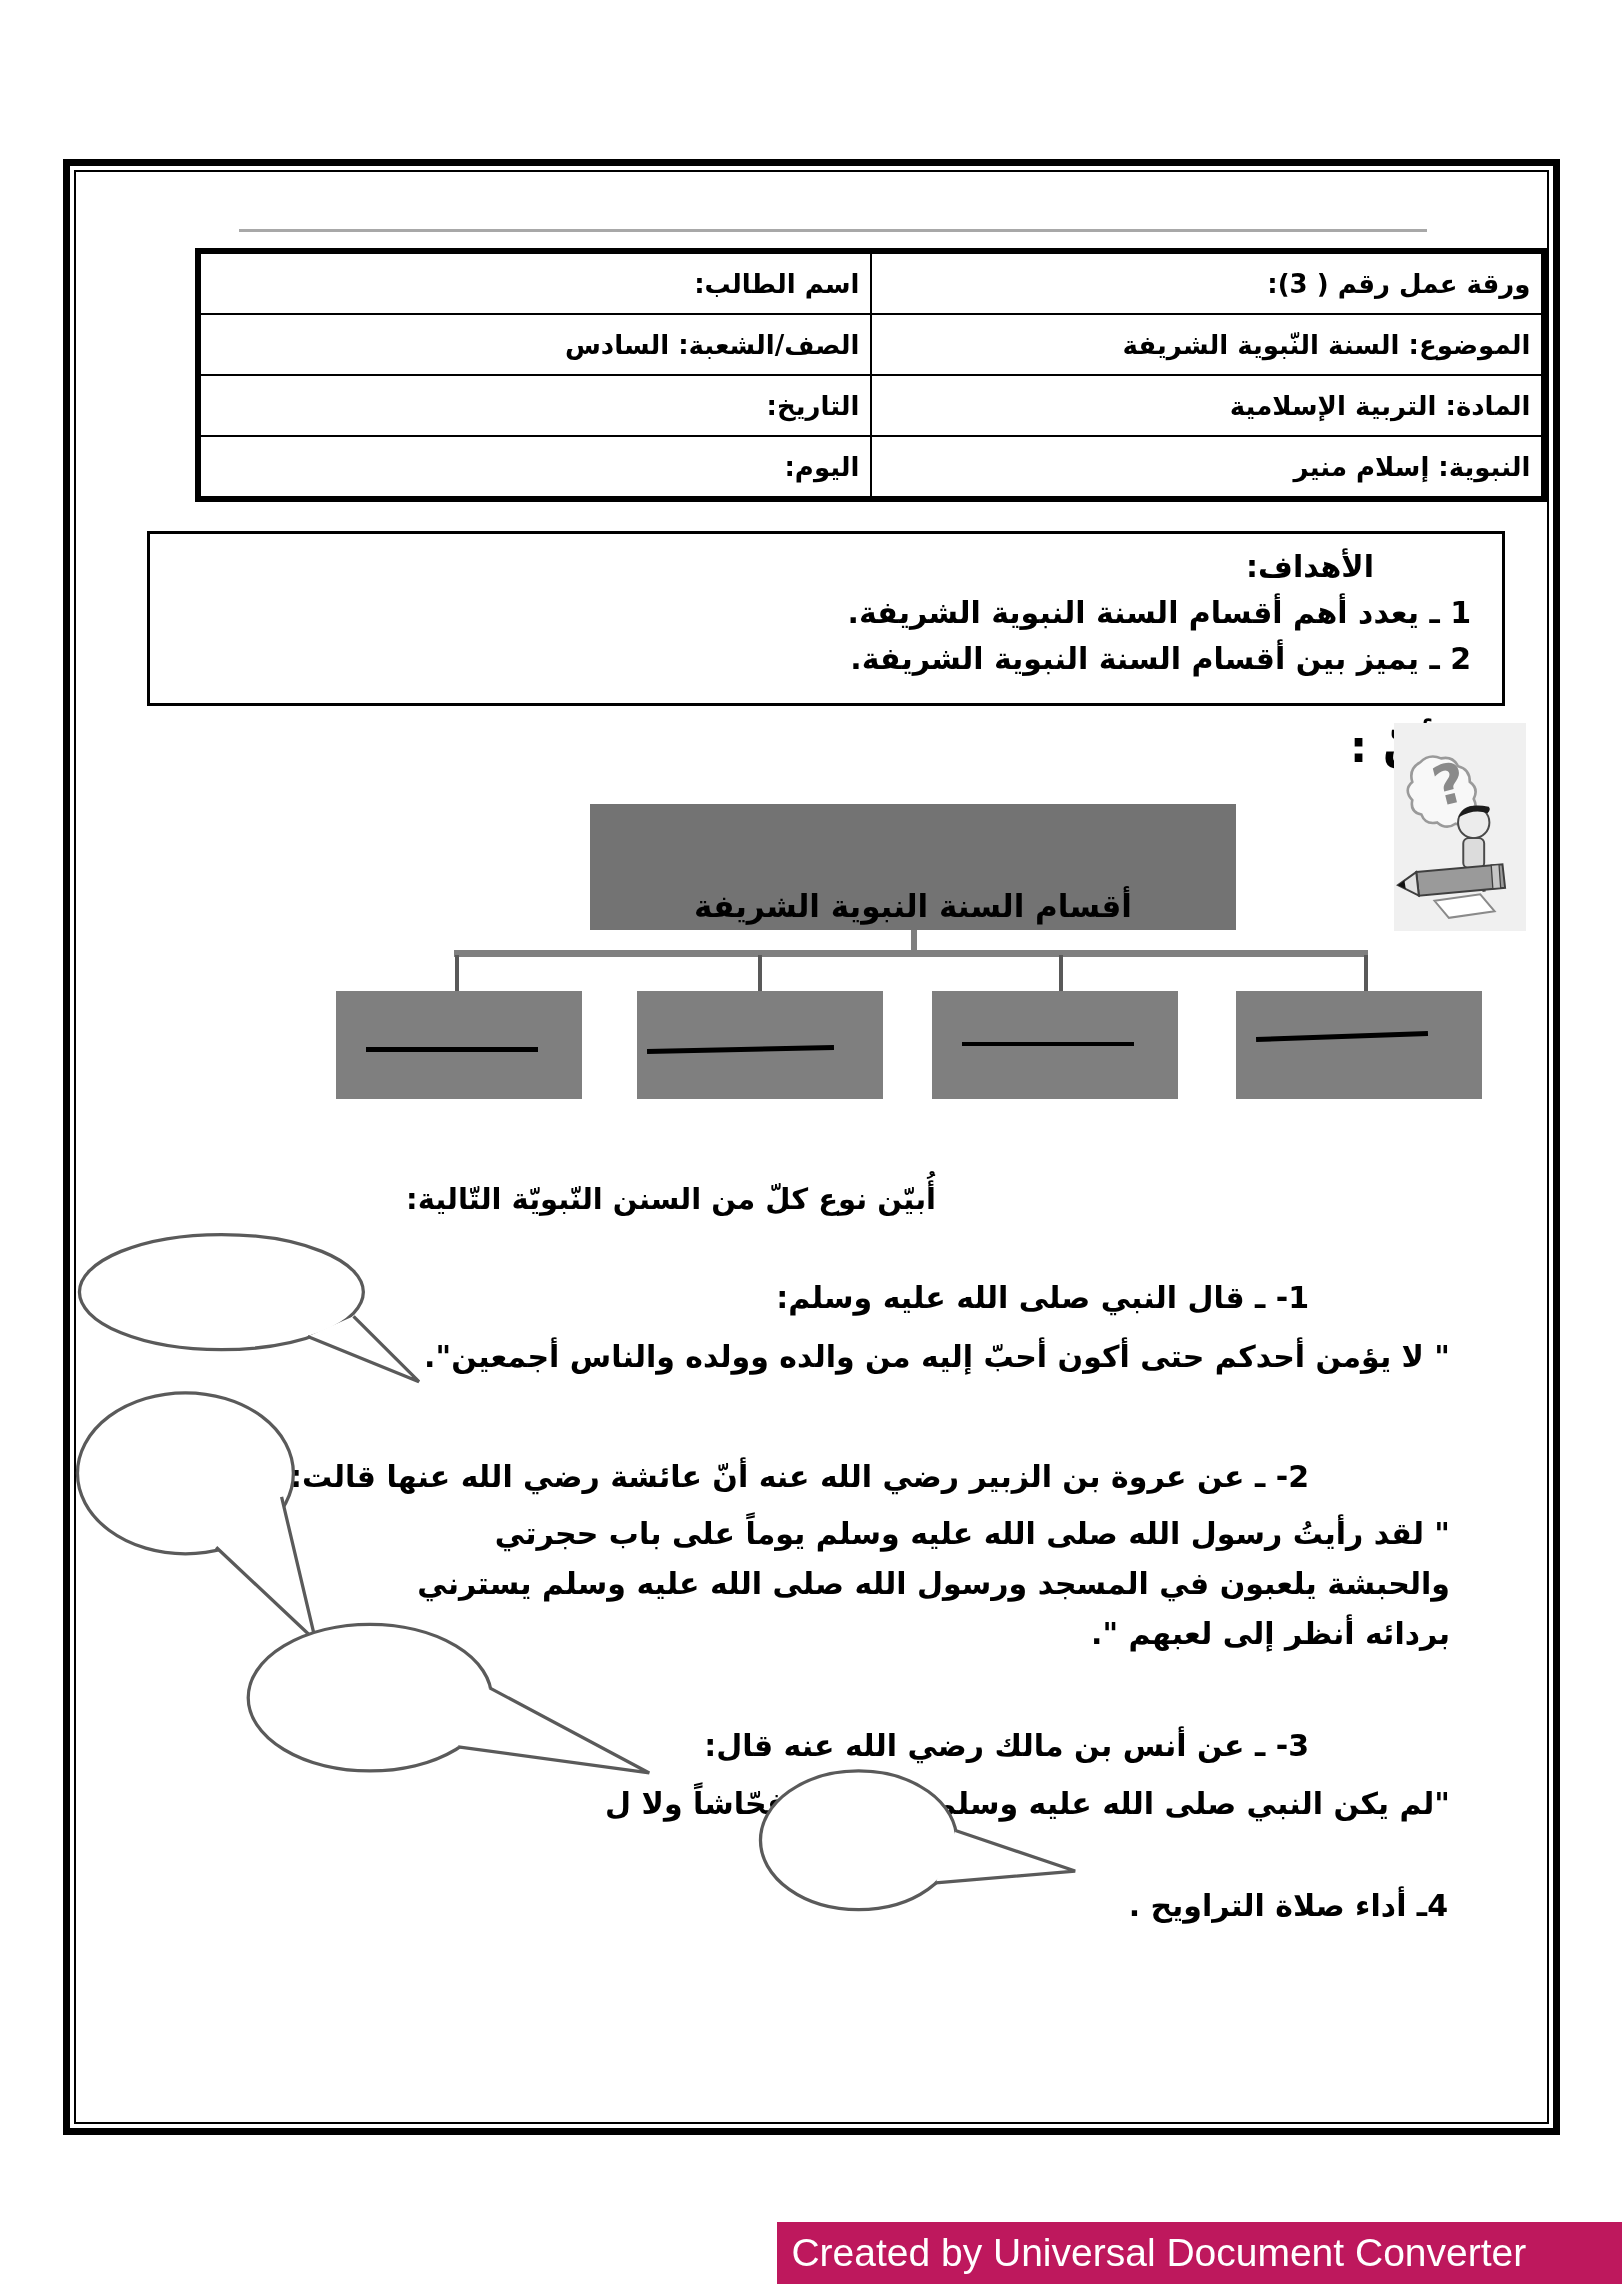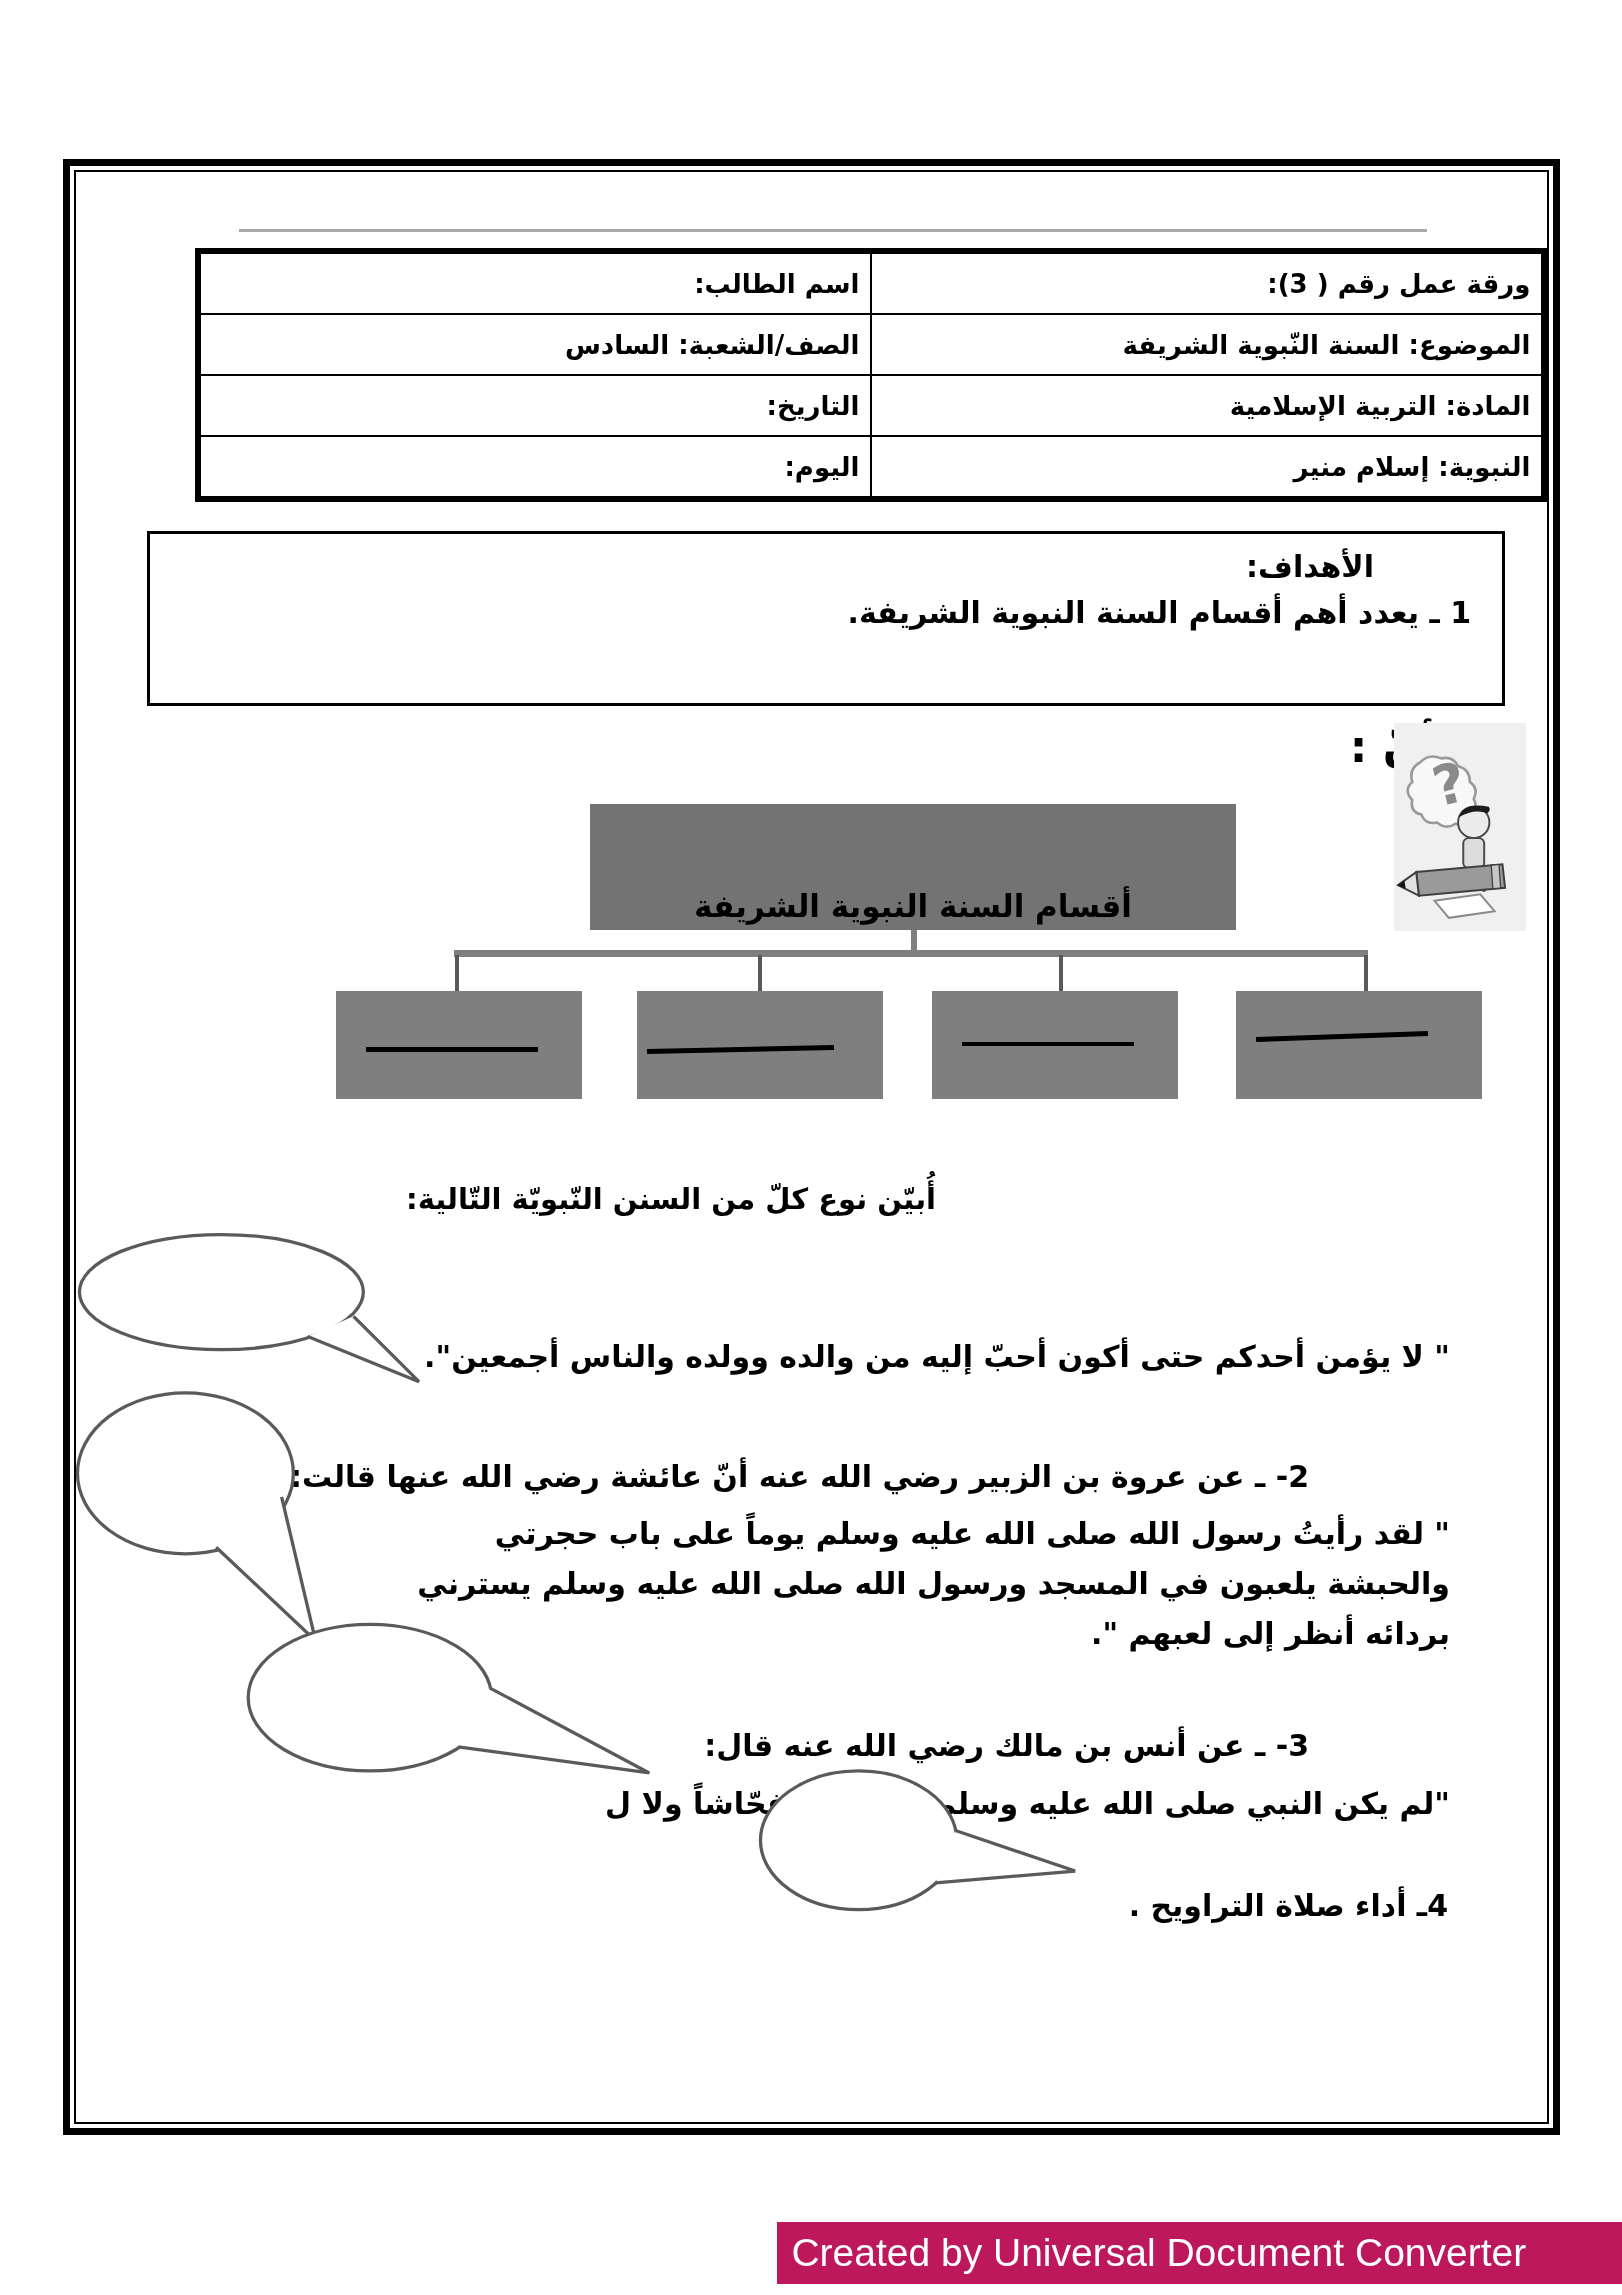--- a/index.html
+++ b/index.html
@@ -101,20 +101,21 @@
     <tr>
       <td>النبوية: إسلام منير</td>
       <td>اليوم:</td>
     </tr>
   </tbody>
     </table>
 
   <div class="objectives">
     <div class="obj-title">الأهداف:</div>
     <div class="obj-item">1 ـ يعدد أهم أقسام السنة النبوية الشريفة.</div>
+    <div class="obj-item">2 ـ يميز بين أقسام السنة النبوية الشريفة.</div>
   </div>
 
   <div class="ann-heading">أنّ :</div>
 
   <div class="clipart">
     <svg width="132" height="208" viewBox="0 0 202 318">
       <path d="M40,60 q-18,10 -12,30 q-14,12 0,28 q-4,18 14,22 q6,16 24,12 q14,12 28,2 q18,4 22,-12 q14,-10 6,-26 q8,-16 -6,-26 q0,-20 -18,-24 q-8,-16 -26,-12 q-18,-8 -32,6 z" fill="#f8f8f8" stroke="#9a9a9a" stroke-width="4"></path>
       <text x="68" y="128" font-size="84" font-weight="bold" fill="#8a8a8a" font-family="DejaVu Sans, sans-serif" transform="rotate(-14 68 128)">?</text>
       <circle cx="122" cy="152" r="24" fill="#ececec" stroke="#4a4a4a" stroke-width="3"></circle>
       <path d="M99,144 q8,-24 46,-16 q4,4 -2,10 q-20,-8 -44,6 z" fill="#1c1c1c"></path>
@@ -148,20 +149,21 @@
     </div>
   <div class="child-box b3">
       <div class="blank-line"></div>
     </div>
   <div class="child-box b4">
       <div class="blank-line"></div>
     </div>
 
   <div class="section-heading">أُبيّن نوع كلّ من السنن النّبويّة التّالية:</div>
 
+  <div class="q-intro q1i">1- ـ قال النبي صلى الله عليه وسلم:</div>
   <div class="q-body q1b">" لا يؤمن أحدكم حتى أكون أحبّ إليه من والده وولده والناس أجمعين".</div>
 
   <div class="q-intro q2i">2- ـ عن عروة بن الزبير رضي الله عنه أنّ عائشة رضي الله عنها قالت:</div>
   <div class="q-body q2b">" لقد رأيتُ رسول الله صلى الله عليه وسلم يوماً على باب حجرتي والحبشة يلعبون في المسجد ورسول الله صلى الله عليه وسلم يسترني بردائه أنظر إلى لعبهم ".</div>
 
   <div class="q-intro q3i">3- ـ عن أنس بن مالك رضي الله عنه قال:</div>
   <div class="q-body q3b">"لم يكن النبي صلى الله عليه وسلم سبّاباً ولا فحّاشاً ولا ل</div>
 
   <div class="q-intro q4i">4ـ  أداء صلاة التراويح .</div>
 

